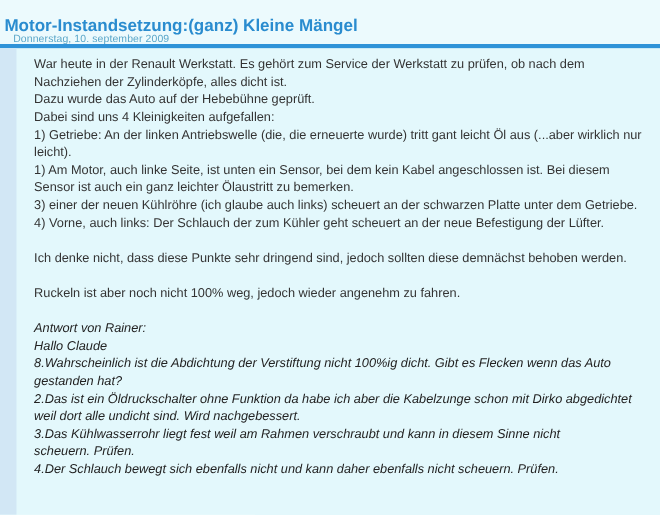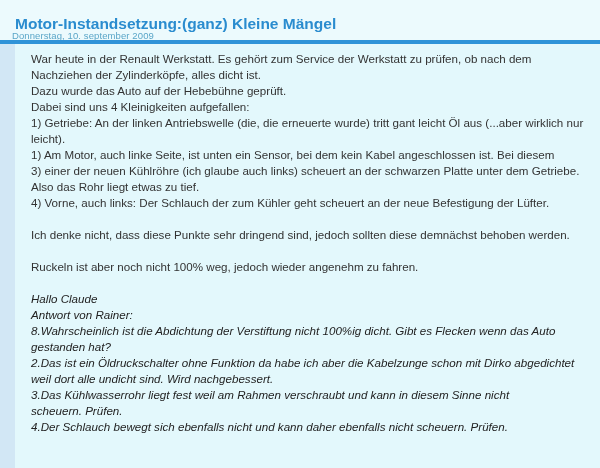--- a/index.html
+++ b/index.html
@@ -7,21 +7,21 @@
     width: 600px; height: 468px; overflow: hidden;
     background: #ecfafd;
     font-family: "Liberation Sans", sans-serif;
     position: relative;
   }
   .post-date {
     position: absolute; left: 12px; top: 2px;
     font-size: 9.5px; color: #5aa6c8; letter-spacing: 0.1px; margin-top: 28px;
   }
   .post-title {
-    position: absolute; left: 15px; top: 15px;
+    position: absolute; left: 4px; top: 15px;
     font-size: 15.5px; font-weight: bold; color: #2a8ccf;
     margin: 0; white-space: nowrap;
   }
   .title-rule {
     position: absolute; left: 0; top: 40px; width: 600px; height: 4px;
     background: #2f93d8;
   }
   .post-body-wrap {
     position: absolute; left: 0; top: 44px; width: 600px; height: 424px;
     background: #e3f8fc;
@@ -48,31 +48,31 @@
 <div class="post-body-wrap">
   <div class="left-strip"></div>
   <div class="post-body">
     <p>War heute in der Renault Werkstatt. Es gehört zum Service der Werkstatt zu prüfen, ob nach dem</p>
     <p>Nachziehen der Zylinderköpfe, alles dicht ist.</p>
     <p>Dazu wurde das Auto auf der Hebebühne geprüft.</p>
     <p>Dabei sind uns 4 Kleinigkeiten aufgefallen:</p>
     <p>1) Getriebe: An der linken Antriebswelle (die, die erneuerte wurde) tritt gant leicht Öl aus (...aber wirklich nur</p>
     <p>leicht).</p>
     <p>1) Am Motor, auch linke Seite, ist unten ein Sensor, bei dem kein Kabel angeschlossen ist. Bei diesem</p>
+    <p>Sensor ist auch ein ganz leichter Ölaustritt zu bemerken.</p>
     <p>3) einer der neuen Kühlröhre (ich glaube auch links) scheuert an der schwarzen Platte unter dem Getriebe.</p>
-    <p>Also das Rohr liegt etwas zu tief.</p>
     <p>4) Vorne, auch links: Der Schlauch der zum Kühler geht scheuert an der neue Befestigung der Lüfter.</p>
     <div class="gap"></div>
     <p>Ich denke nicht, dass diese Punkte sehr dringend sind, jedoch sollten diese demnächst behoben werden.</p>
     <div class="gap"></div>
     <p>Ruckeln ist aber noch nicht 100% weg, jedoch wieder angenehm zu fahren.</p>
     <div class="gap"></div>
     <div class="reply">
+      <p>Antwort von Rainer:</p>
       <p>Hallo Claude</p>
-      <p>Antwort von Rainer:</p>
       <p>8.Wahrscheinlich ist die Abdichtung der Verstiftung nicht 100%ig dicht. Gibt es Flecken wenn das Auto</p>
       <p>gestanden hat?</p>
       <p>2.Das ist ein Öldruckschalter ohne Funktion da habe ich aber die Kabelzunge schon mit Dirko abgedichtet</p>
       <p>weil dort alle undicht sind. Wird nachgebessert.</p>
       <p>3.Das Kühlwasserrohr liegt fest weil am Rahmen verschraubt und kann in diesem Sinne nicht</p>
       <p>scheuern. Prüfen.</p>
       <p>4.Der Schlauch bewegt sich ebenfalls nicht und kann daher ebenfalls nicht scheuern. Prüfen.</p>
 
     </div>
   </div>

